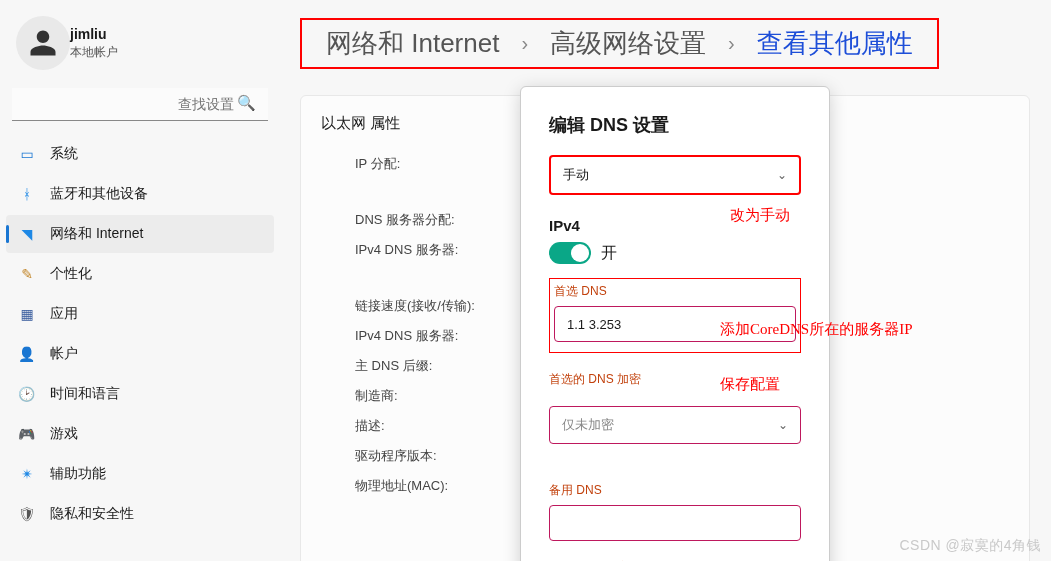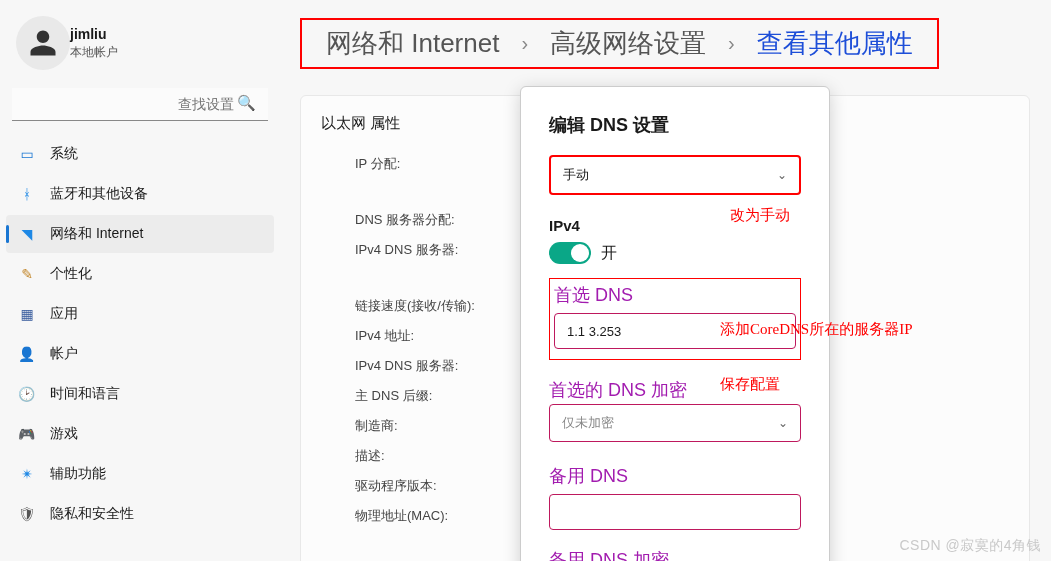--- a/index.html
+++ b/index.html
@@ -38,21 +38,21 @@
   
   .dialog { position:absolute; left:520px; top:86px; width:310px; height:559px; background:#fff; border:1px solid #ccc; border-radius:6px; padding:26px 28px 10px 28px; box-shadow:0 4px 18px rgba(0,0,0,.18); }
   .dlg-title { font-size:18px; font-weight:600; margin-bottom:18px; }
   .select-box, .text-field { width:100%; border:1px solid #be185d; border-radius:4px; padding:9px 12px; font-size:13px; background:#fff; position:relative; }
   .select-box.red { border:2px solid #f00; }
   .chevron { position:absolute; right:12px; top:50%; transform:translateY(-50%); font-size:12px; color:#666; }
   .sect-label { font-weight:600; font-size:15px; margin-top:22px; }
   .toggle-row { display:flex; align-items:center; gap:10px; margin-top:8px; }
   .toggle { width:42px; height:22px; border-radius:11px; background:#0aa787; position:relative; }
   .toggle::after { content:""; position:absolute; right:2px; top:2px; width:18px; height:18px; border-radius:50%; background:#fff; }
-  .field-label { font-size:18px; color:#a21caf; margin-top:18px; }
+  .field-label { font-size:12px; color:#c2410c; margin-top:18px; }
   .dns-input-box { border:1.5px solid #f00; padding:4px 4px 10px 4px; margin-top:14px; }
   .dns-input-box .field-label { margin-top:0; }
   .text-field { margin-top:6px; height:36px; display:flex; align-items:center; }
   .disabled-field { color:#888; }
 
   
   .anno { position:absolute; color:#f00; font-size:15px; font-family:"Microsoft YaHei"; }
   .anno1 { left:730px; top:206px; }
   .anno2 { left:720px; top:320px; }
   .anno3 { left:720px; top:375px; }
@@ -135,21 +135,20 @@
 
   <div class="panel">
     <div class="panel-title">以太网 属性</div>
     <div class="prop-rows" style="padding-left:34px;">
       <div>IP 分配:</div>
       <div class="group-gap"></div>
       <div>DNS 服务器分配:</div>
       <div>IPv4 DNS 服务器:</div>
       <div class="group-gap"></div>
       <div>链接速度(接收/传输):</div>
-      <div>IPv4 地址:</div>
       <div>IPv4 DNS 服务器:</div>
       <div>主 DNS 后缀:</div>
       <div>制造商:</div>
       <div>描述:</div>
       <div>驱动程序版本:</div>
       <div>物理地址(MAC):</div>
     </div>
   </div>
 </div>
 
@@ -168,26 +167,26 @@
   </div>
 
   <div class="dns-input-box">
     <div class="field-label">首选 DNS</div>
     <div class="text-field">
         <span>1.1    3.253</span>
       </div>
   </div>
 
   <div class="field-label">首选的 DNS 加密</div>
-  <div class="select-box disabled-field" style="margin-top:2px;">
+  <div class="select-box disabled-field" style="margin-top:18px;">
     <span>仅未加密</span>
     <span class="chevron">⌄</span>
   </div>
 
-  <div class="field-label" style="margin-top:22px;">备用 DNS</div>
+  <div class="field-label" style="margin-top:38px;">备用 DNS</div>
   <div class="text-field">
       <span></span>
     </div>
 
   <div class="field-label">备用 DNS 加密</div>
   <div class="select-box disabled-field" style="margin-top:6px;">
     
     
   </div>
 </div>

